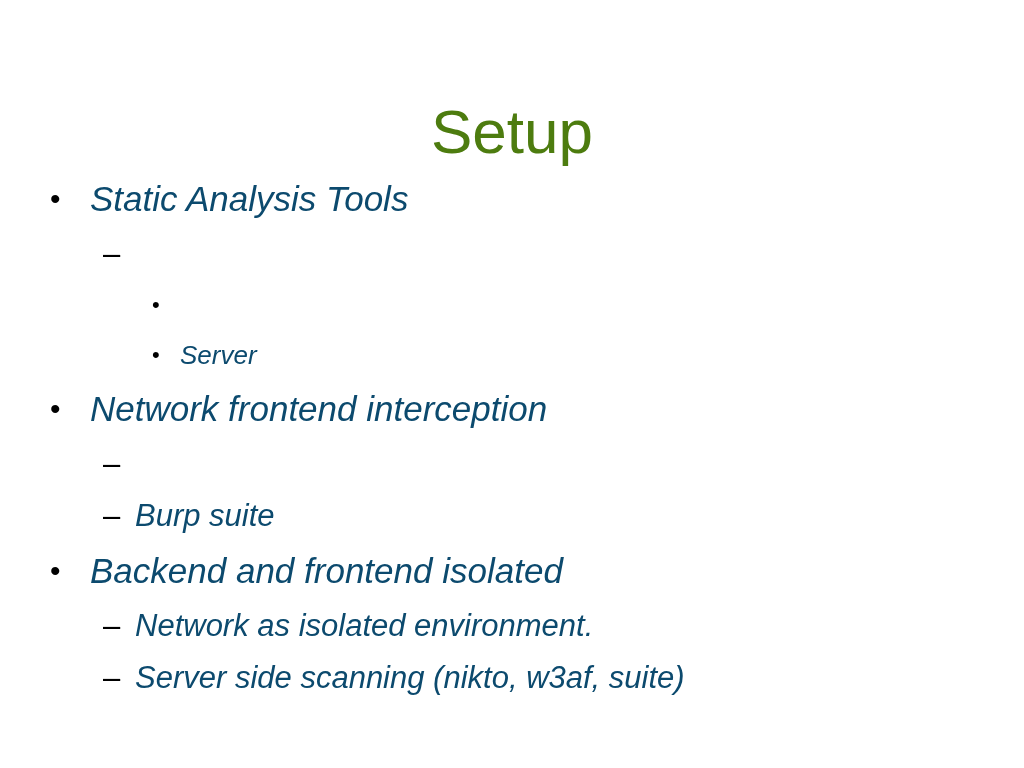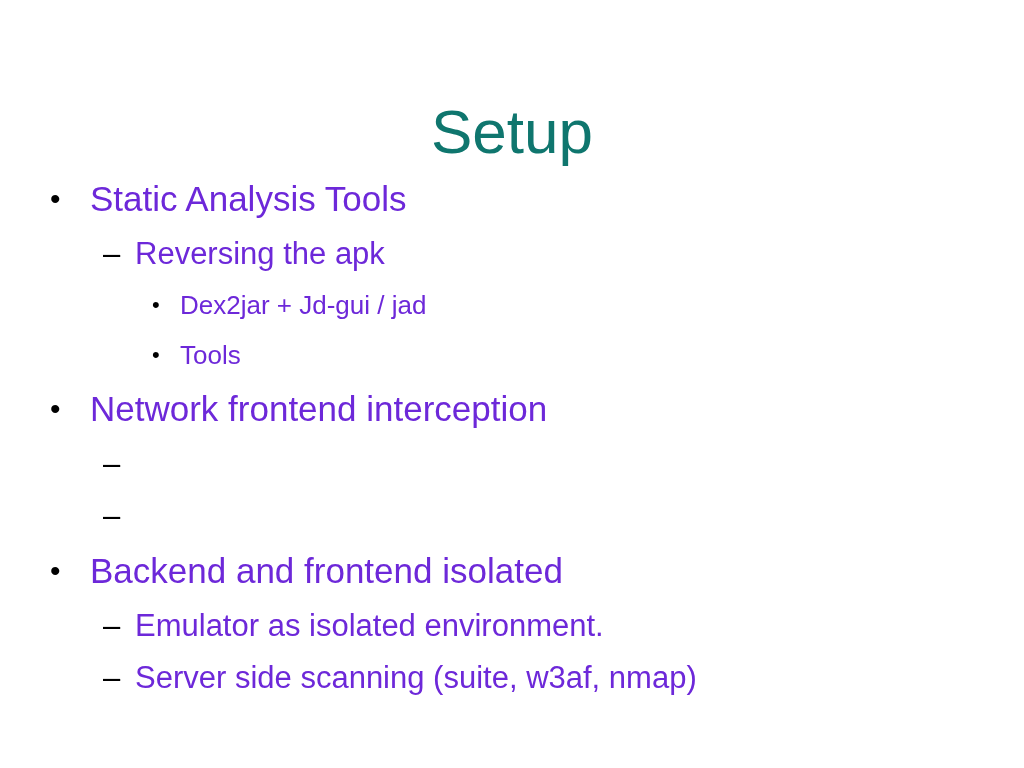--- a/index.html
+++ b/index.html
@@ -24,21 +24,21 @@
   .slide-title {
     position: absolute;
     left: 0;
     top: 54px;
     width: 1024px;
     text-align: center;
     font-size: 62px;
     line-height: 72px;
     font-weight: normal;
     letter-spacing: 0px;
-    color: #0f766e;
+    color: #4d7c0f;
     white-space: nowrap;
   }
   .body-list {
     position: absolute;
     left: 0;
     top: 170px;
     width: 1024px;
   }
   .bullet-row {
     position: relative;
@@ -49,23 +49,24 @@
   .bullet-row .marker {
     position: absolute;
     top: 0;
     display: block;
     text-align: left;
     color: #000000;
     line-height: inherit;
   }
   .bullet-row .btext {
     display: block;
-    color: #6d28d9;
+    color: #0c4a6e;
     line-height: inherit;
     white-space: nowrap;
+    font-style: italic;
   }
 
   
   .lvl1 {
     font-size: 35px;
     line-height: 58px;
     height: 58px;
     padding-left: 90px;
   }
   .lvl1 .marker {
@@ -106,55 +107,54 @@
 
   <div class="body-list">
 
     <div class="bullet-row lvl1">
       <span class="marker">•</span>
       <span class="btext">Static Analysis Tools</span>
     </div>
 
     <div class="bullet-row lvl2">
       <span class="marker">–</span>
-      <span class="btext">Reversing the apk</span>
     </div>
 
     <div class="bullet-row lvl3">
       <span class="marker">•</span>
-      <span class="btext">Dex2jar + Jd-gui / jad</span>
     </div>
 
     <div class="bullet-row lvl3">
       <span class="marker">•</span>
-      <span class="btext">Tools</span>
+      <span class="btext">Server</span>
     </div>
 
     <div class="bullet-row lvl1">
       <span class="marker">•</span>
       <span class="btext">Network frontend interception</span>
     </div>
 
     <div class="bullet-row lvl2">
       <span class="marker">–</span>
     </div>
 
     <div class="bullet-row lvl2">
       <span class="marker">–</span>
+      <span class="btext">Burp suite</span>
     </div>
 
     <div class="bullet-row lvl1">
       <span class="marker">•</span>
       <span class="btext">Backend and frontend isolated</span>
     </div>
 
     <div class="bullet-row lvl2">
       <span class="marker">–</span>
-      <span class="btext">Emulator as isolated environment.</span>
+      <span class="btext">Network as isolated environment.</span>
     </div>
 
     <div class="bullet-row lvl2">
       <span class="marker">–</span>
-      <span class="btext">Server side scanning (suite, w3af, nmap)</span>
+      <span class="btext">Server side scanning (nikto, w3af, suite)</span>
     </div>
 
   </div>
 </div>
 
 </body></html>

